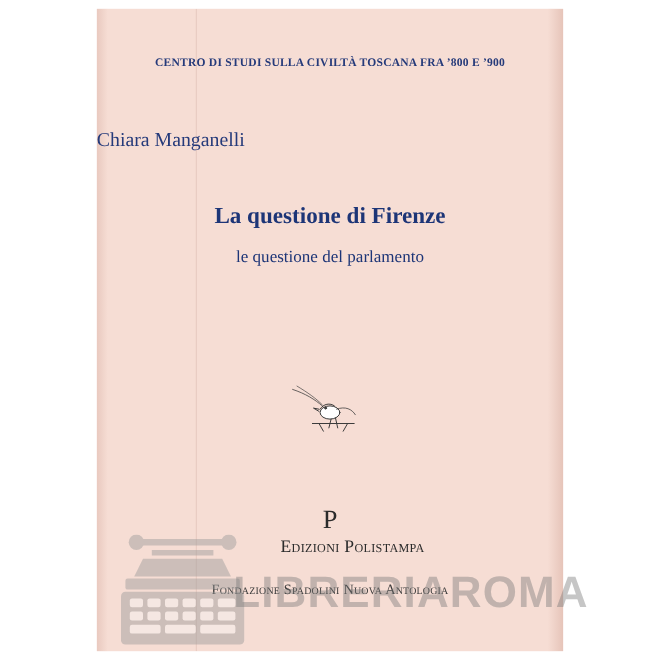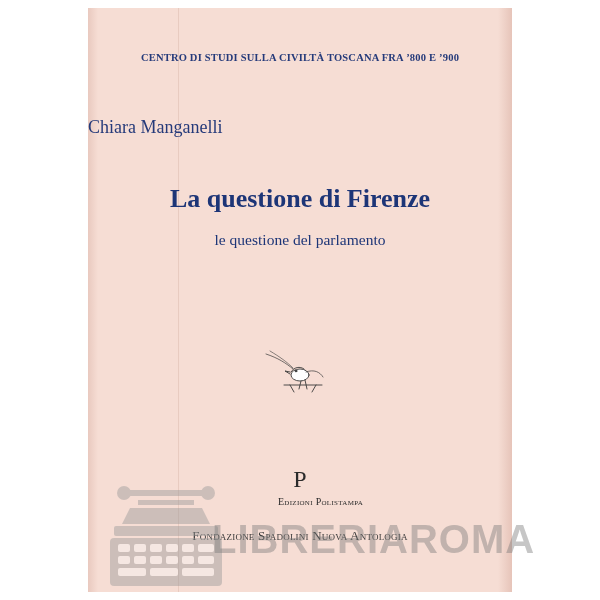--- a/index.html
+++ b/index.html
@@ -86,21 +86,21 @@
 
   .title-block {
     position: absolute;
     left: 0;
     right: 0;
     top: 176px;
     text-align: center;
     color: #1d3577;
   }
   .title-main {
-    font-size: 26px;
+    font-size: 21px;
     font-weight: bold;
     line-height: 1.15;
   }
   .title-years {
     font-size: 17px;
     font-weight: bold;
     margin-top: 6px;
   }
   .subtitle {
     margin-top: 16px;
@@ -127,21 +127,21 @@
     text-align: center;
     color: #2a2a2a;
   }
   .publisher-mark {
     display: block;
     margin: 0 auto 2px auto;
     width: 26px;
     height: 30px;
   }
   .publisher-name {
-    font-size: 10px;
+    font-size: 16px;
     font-variant: small-caps;
     letter-spacing: 0.3px;
     color: #2b2b2b;
     padding-left: 41px;
   }
   .foundation-name {
     margin-top: 21px;
     font-size: 13px;
     font-variant: small-caps;
     letter-spacing: 0.2px;

